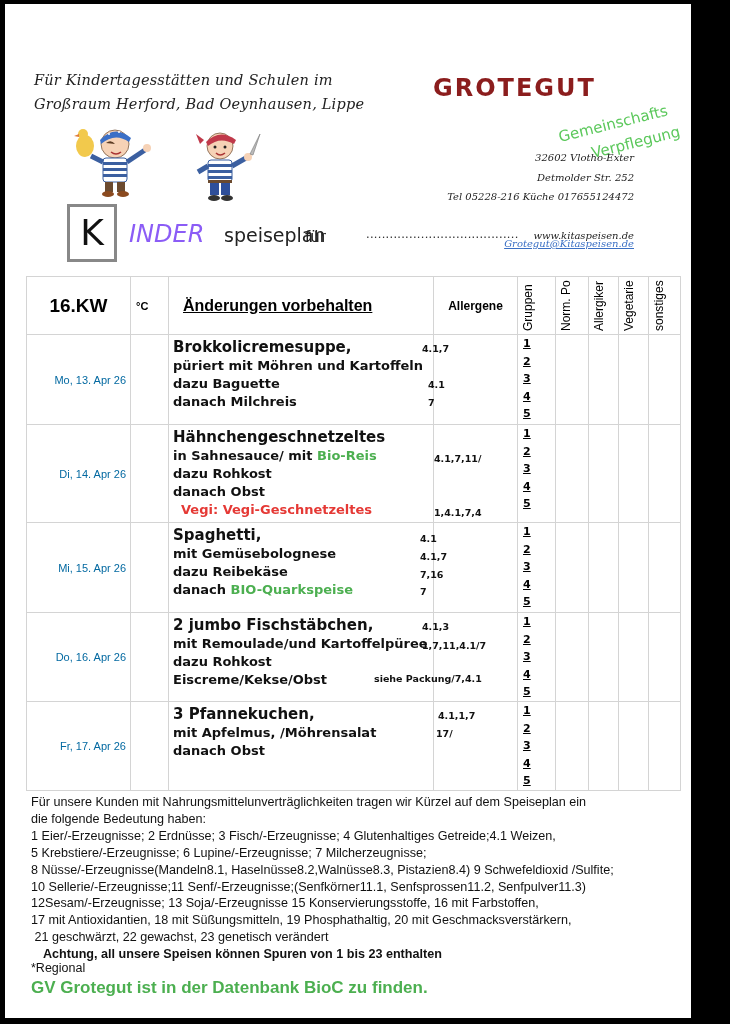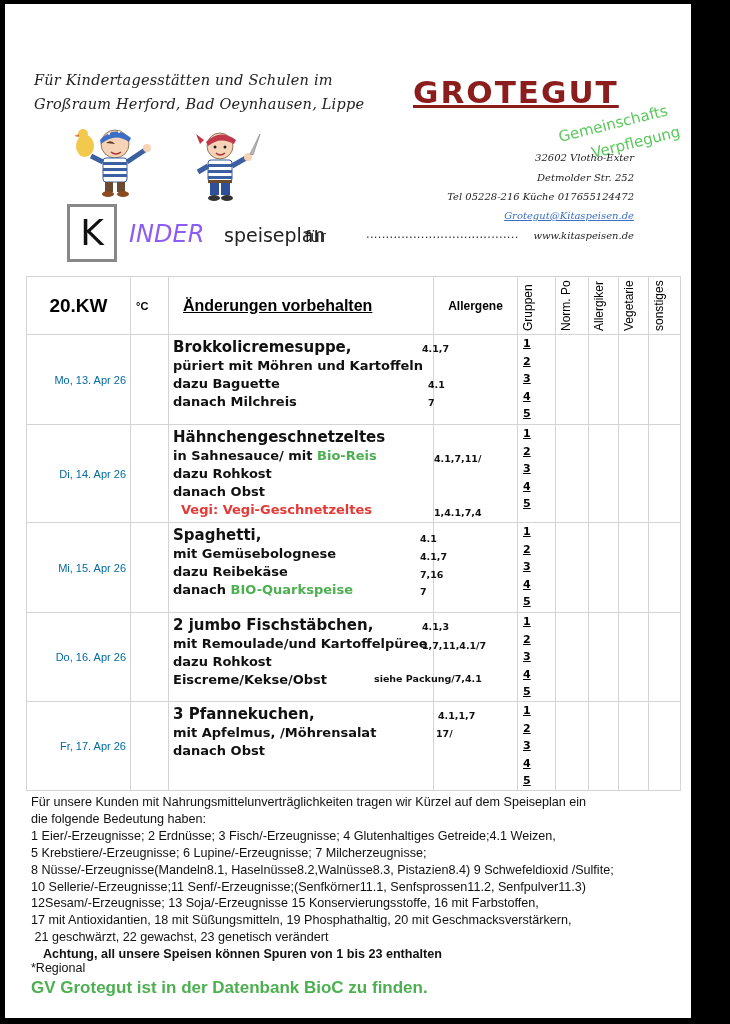--- a/index.html
+++ b/index.html
@@ -2,26 +2,26 @@
 <html><head>
 <meta charset="utf-8">
 <style>
   html, body { margin: 0; padding: 0; }
   body { width: 730px; height: 1024px; background: #000; position: relative; overflow: hidden;
          font-family: "Liberation Sans", sans-serif; }
   .page { position: absolute; left: 5px; top: 4px; width: 686px; height: 1014px; background: #fff; overflow: hidden; }
   .abs { position: absolute; }
   .script { font-family: "DejaVu Serif", serif; font-style: italic; color: #222; }
   .tagline { left: 29px; font-size: 14.5px; letter-spacing: 0.2px; white-space: nowrap; }
-  .brand { left: 408px; top: 70px; font-family: "DejaVu Sans", sans-serif; font-size: 31px; font-weight: bold;
-           color: #8b1d1d; letter-spacing: 2px; text-decoration: underline; }
+  .brand { left: 428px; top: 70px; font-family: "DejaVu Sans", sans-serif; font-size: 24px; font-weight: bold;
+           color: #8b1d1d; letter-spacing: 2px; }
   .brand-sub { color: #5bc85b; font-family: "DejaVu Sans", sans-serif; font-size: 15px; transform: rotate(-14deg);
                transform-origin: left bottom; white-space: nowrap; }
   .addr { right: 57px; font-size: 10px; text-align: right; white-space: nowrap; }
-  .email { color: #3a6fc4; text-decoration: underline; }
+  .email { color: #3a6fc4; text-decoration: underline; margin-top: 28px; }
   .kbox { left: 62px; top: 200px; width: 50px; height: 58px; border: 3px solid #888; box-sizing: border-box;
           font-family: "DejaVu Sans", sans-serif; font-size: 36px; text-align: center; line-height: 52px; color: #111; }
   .inder { left: 124px; top: 216px; font-family: "DejaVu Sans", sans-serif; font-style: italic; font-size: 24px; color: #8b5cf6; }
   .speise { left: 219px; top: 220px; font-family: "DejaVu Sans", sans-serif; font-size: 19px; color: #222; }
   .fuer { left: 300px; top: 224px; font-family: "DejaVu Sans", sans-serif; font-size: 15px; color: #222; }
   .dots { left: 361px; top: 222px; font-size: 13px; color: #333; letter-spacing: 0.3px; }
 
   .pirate { position: absolute; }
 
   table.plan { position: absolute; left: 21px; top: 272px; border-collapse: collapse; table-layout: fixed; }
@@ -126,21 +126,21 @@
         <col style="width:265px">
         <col style="width:84px">
       <col style="width:38px">
         <col style="width:33px">
         <col style="width:30px">
         <col style="width:30px">
         <col style="width:32px">
     </colgroup>
     <tbody>
         <tr style="height:58px;">
-      <th class="hdr-kw">20.KW</th>
+      <th class="hdr-kw">16.KW</th>
       <th class="hdr-c">°C</th>
       <th class="hdr-change">Änderungen vorbehalten</th>
       <th class="hdr-all">Allergene</th>
       <th>
             <div class="vert">Gruppen</div>
           </th>
       <th>
             <div class="vert">Norm. Po</div>
           </th>
       <th>

